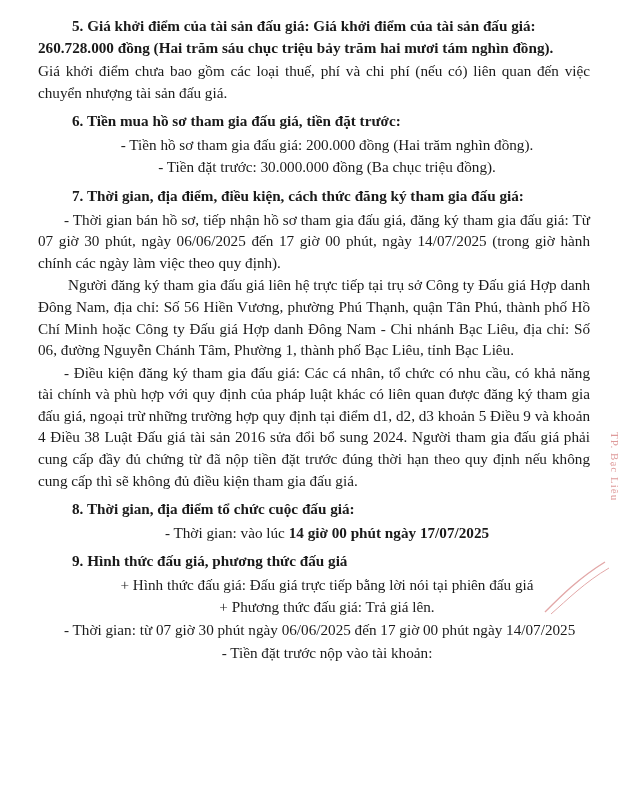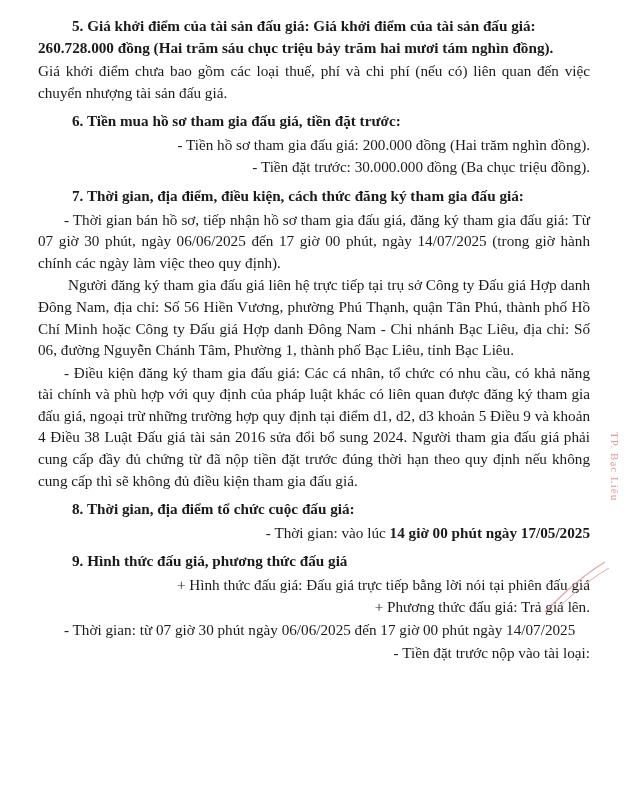--- a/index.html
+++ b/index.html
@@ -47,21 +47,21 @@
   .body-flat {
     text-indent: 0;
   }
   .dash-ind {
     text-indent: 26px;
   }
   .plus-ind {
     text-indent: 26px;
   }
   .no-just {
-    text-align: right;
+    text-align: center;
   }
   b, .bold { font-weight: bold; }
 
   
   .stamp-vert {
     position: absolute;
     right: 6px;
     top: 432px;
     font-size: 11px;
     color: #d98a8a;
@@ -91,28 +91,28 @@
     <p class="sec-head">6. Tiền mua hồ sơ tham gia đấu giá, tiền đặt trước:</p>
     <p class="dash-ind no-just">- Tiền hồ sơ tham gia đấu giá: 200.000 đồng (Hai trăm nghìn đồng).</p>
     <p class="dash-ind no-just">- Tiền đặt trước: 30.000.000 đồng (Ba chục triệu đồng).</p>
 
     <p class="sec-head">7. Thời gian, địa điểm, điều kiện, cách thức đăng ký tham gia đấu giá:</p>
     <p class="dash-ind">- Thời gian bán hồ sơ, tiếp nhận hồ sơ tham gia đấu giá, đăng ký tham gia đấu giá: Từ 07 giờ 30 phút, ngày 06/06/2025 đến 17 giờ 00 phút, ngày 14/07/2025 (trong giờ hành chính các ngày làm việc theo quy định).</p>
     <p class="body-ind">Người đăng ký tham gia đấu giá liên hệ trực tiếp tại trụ sở Công ty Đấu giá Hợp danh Đông Nam, địa chỉ: Số 56 Hiền Vương, phường Phú Thạnh, quận Tân Phú, thành phố Hồ Chí Minh hoặc Công ty Đấu giá Hợp danh Đông Nam - Chi nhánh Bạc Liêu, địa chỉ: Số 06, đường Nguyễn Chánh Tâm, Phường 1, thành phố Bạc Liêu, tỉnh Bạc Liêu.</p>
     <p class="dash-ind">- Điều kiện đăng ký tham gia đấu giá: Các cá nhân, tổ chức có nhu cầu, có khả năng tài chính và phù hợp với quy định của pháp luật khác có liên quan được đăng ký tham gia đấu giá, ngoại trừ những trường hợp quy định tại điểm d1, d2, d3 khoản 5 Điều 9 và khoản 4 Điều 38 Luật Đấu giá tài sản 2016 sửa đổi bổ sung 2024. Người tham gia đấu giá phải cung cấp đầy đủ chứng từ đã nộp tiền đặt trước đúng thời hạn theo quy định nếu không cung cấp thì sẽ không đủ điều kiện tham gia đấu giá.</p>
 
     <p class="sec-head">8. Thời gian, địa điểm tổ chức cuộc đấu giá:</p>
-    <p class="dash-ind no-just"><span>- Thời gian: vào lúc </span><b>14 giờ 00 phút ngày 17/05/2025</b></p>
+    <p class="dash-ind no-just"><span>- Thời gian: vào lúc </span><b>14 giờ 00 phút ngày 17/07/2025</b></p>
 
     <p class="sec-head">9. Hình thức đấu giá, phương thức đấu giá</p>
     <p class="plus-ind no-just">+ Hình thức đấu giá: Đấu giá trực tiếp bằng lời nói tại phiên đấu giá</p>
     <p class="plus-ind no-just">+ Phương thức đấu giá: Trả giá lên.</p>
 
     <p class="dash-ind">- Thời gian: từ 07 giờ 30 phút ngày 06/06/2025 đến 17 giờ 00 phút ngày 14/07/2025</p>
-    <p class="dash-ind no-just">- Tiền đặt trước nộp vào tài loại:</p>
+    <p class="dash-ind no-just">- Tiền đặt trước nộp vào tài khoản:</p>
 
   </div>
 
   <div class="stamp-vert">TP. Bạc Liêu</div>
 
   <svg class="stamp-curve" viewBox="0 0 74 60">
     <path d="M6 56 C 22 40, 40 22, 66 6" stroke="#d98a8a" stroke-width="1.4" fill="none"></path>
     <path d="M12 58 C 28 44, 46 26, 70 12" stroke="#d98a8a" stroke-width="1" fill="none"></path>
   </svg>
 </div>

